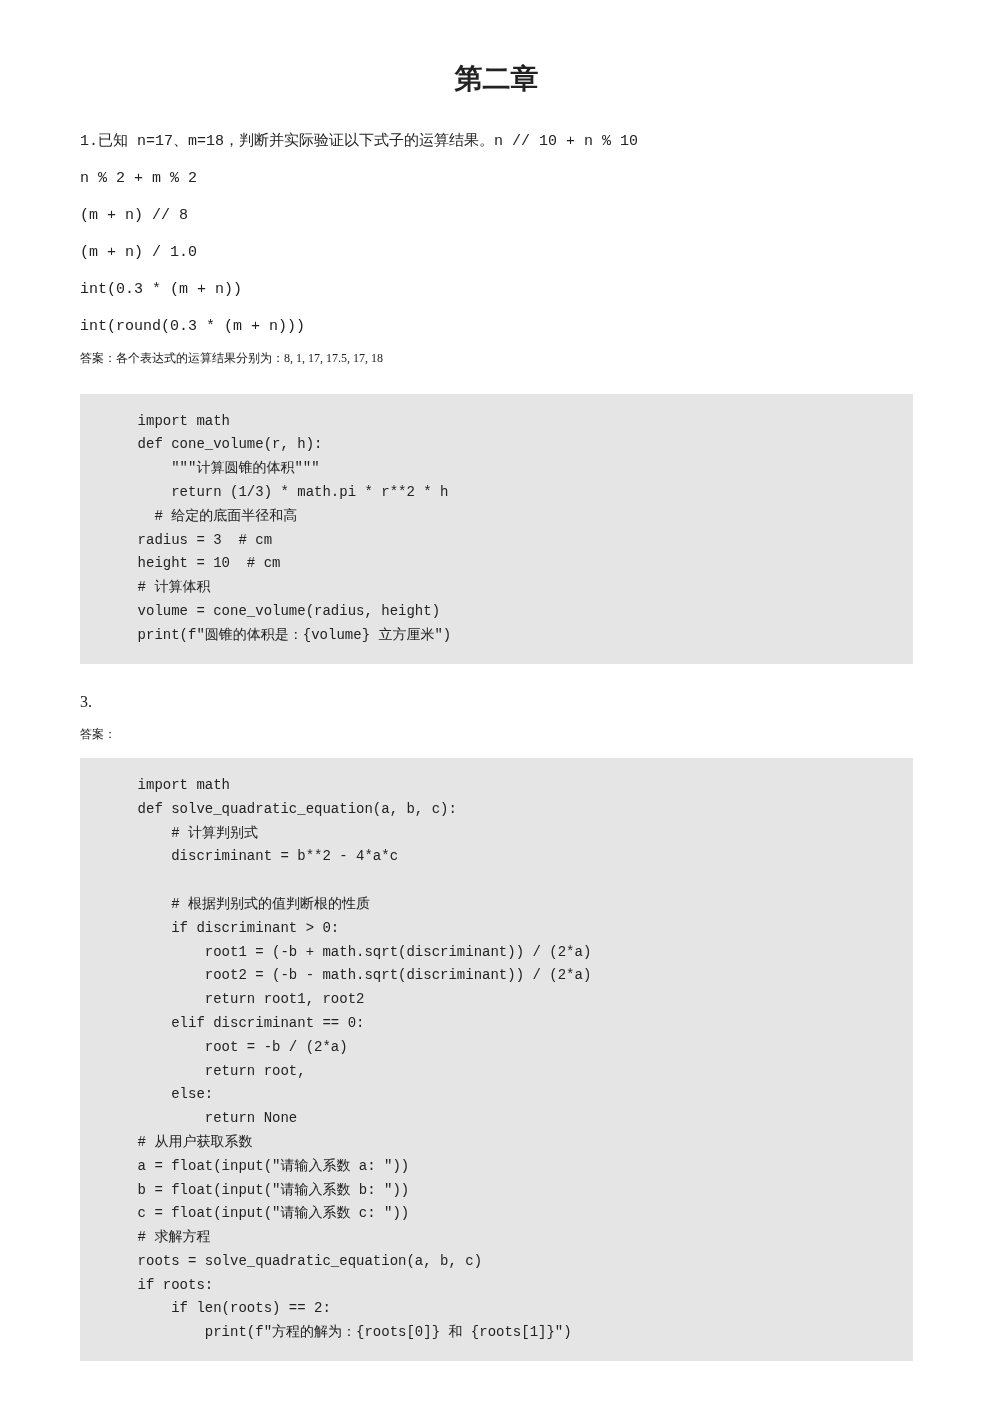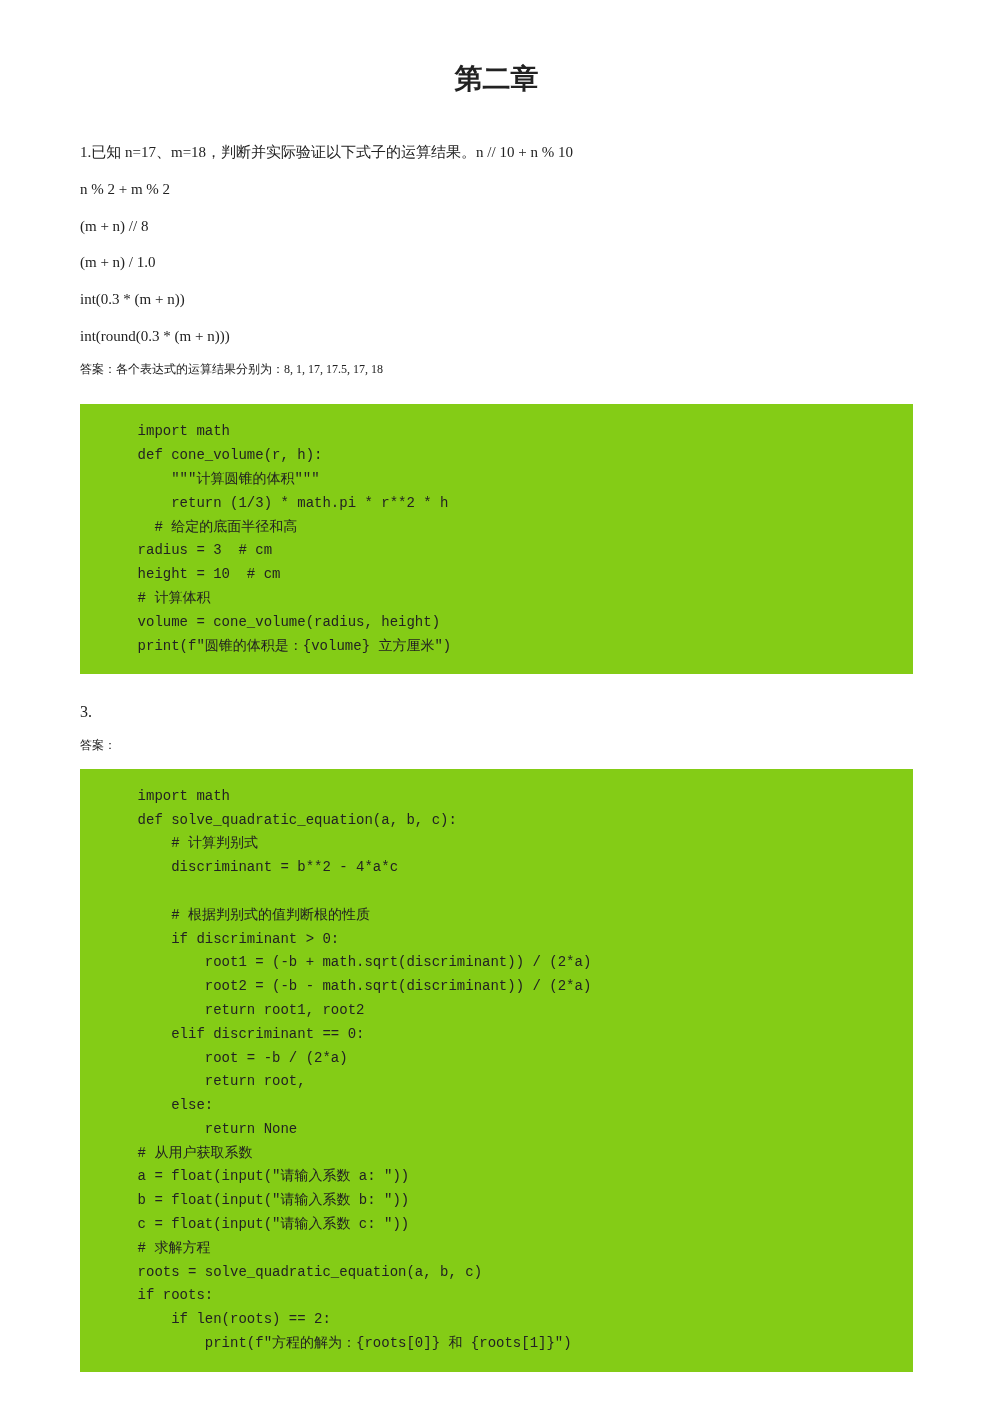--- a/index.html
+++ b/index.html
@@ -14,54 +14,54 @@
       color: #222222;
       width: 993px;
       min-height: 1404px;
       padding: 60px 80px;
     }
 
     .page-title {
       text-align: center;
       font-size: 28px;
       font-weight: bold;
-      margin-bottom: 40px;
+      margin-bottom: 28px;
       font-family: "SimHei", "黑体", sans-serif;
     }
 
     .section {
       margin-bottom: 24px;
     }
 
     .section-header {
       font-size: 16px;
       line-height: 1.8;
       margin-bottom: 8px;
     }
 
     .answer-line {
       font-size: 12px;
       line-height: 1.8;
       margin-bottom: 12px;
     }
 
     .code-block {
-      background: #84cc16;
+      background: #e5e5e5;
       border: none;
       padding: 16px 24px;
       font-family: "Courier New", Courier, monospace;
       font-size: 14px;
       line-height: 1.7;
       margin: 10px 0;
       white-space: pre;
       color: #222;
     }
 
     .inline-code {
-      font-family: Liberation Serif, serif;
+      font-family: Liberation Mono, monospace;
       font-size: 15px;
     }
   </style>
 </head>
 <body>
 
 <div>
 
   <div class="page-title">第二章</div>
 

